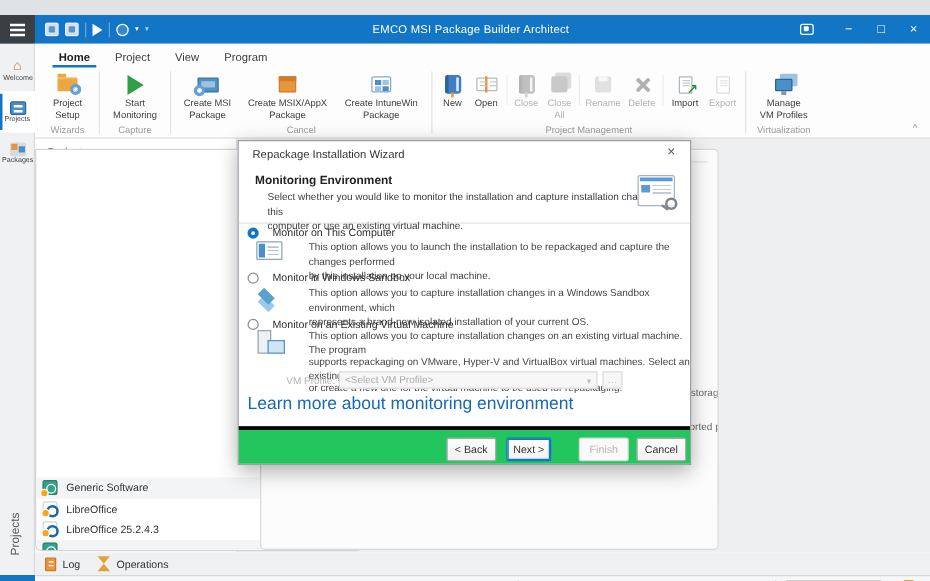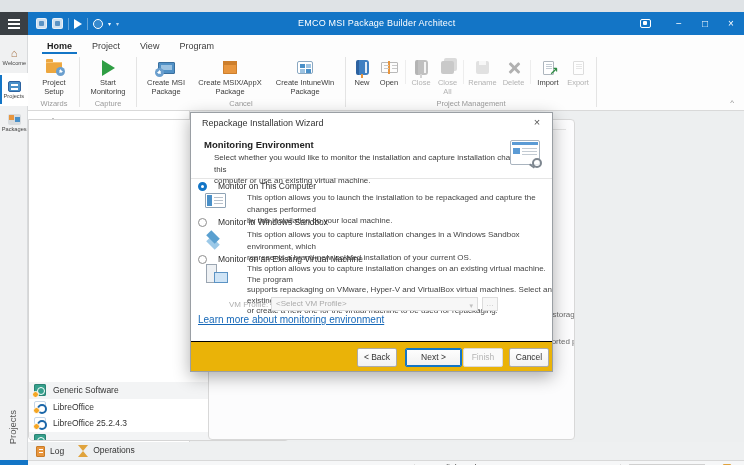--- a/index.html
+++ b/index.html
@@ -118,21 +118,21 @@
   .donut{position:absolute;left:125px;top:33px;width:100px;height:100px;border-radius:50%;
          background-image:radial-gradient(rgba(255,255,255,.45) 1px,transparent 1.6px),conic-gradient(#b4625c 0deg 70deg,#5ba3d9 70deg 360deg);
          background-size:5px 5px,100% 100%}
   .donut-hole{position:absolute;left:150px;top:58px;width:50px;height:50px;border-radius:50%;background:#fcfcfd}
   .legend{position:absolute;left:218px;top:92px;width:100px;border:1px solid #c9c9c9;background:#fff;padding:4px 6px;display:flex;flex-direction:column;gap:4px}
   .lg-row{display:flex;align-items:center;gap:5px;font-size:8px;color:#333;white-space:nowrap}
   .swoosh{width:11px;height:5px;border-radius:3px;transform:rotate(-25deg);flex:none}
 
   
   .bottom-tabs{position:absolute;left:28px;top:430px;width:716px;height:18px;background:#eef0f1;display:flex;align-items:center;gap:14px;padding-left:8px}
-  .bt-item{display:flex;align-items:flex-start;gap:5px;font-size:8.5px;color:#333}
+  .bt-item{display:flex;align-items:center;gap:5px;font-size:8.5px;color:#333}
   .log-ic{width:9px;height:11px;background:#e8963e;border:1px solid #c77b28;border-radius:1px;position:relative}
   .log-ic::after{content:"";position:absolute;left:2px;top:2px;width:4px;height:1px;background:#fff;box-shadow:0 3px 0 #fff}
   .hg{position:relative;width:10px;height:12px}
   .hg::before{content:"";position:absolute;left:0;top:0;width:0;height:0;border-left:5px solid transparent;border-right:5px solid transparent;border-top:6px solid #e0a33c}
   .hg::after{content:"";position:absolute;left:0;bottom:0;width:0;height:0;border-left:5px solid transparent;border-right:5px solid transparent;border-bottom:6px solid #e0a33c}
   .statusbar{position:absolute;left:28px;top:448px;width:716px;height:17px;background:#f6f7f8;border-top:1px solid #d8d8d8;font-size:8.5px;color:#444}
   .sb-left{position:absolute;left:10px;top:2px}
   .sb-chat{position:absolute;left:394px;top:4px;width:11px;height:8px;background:#6aa7d8;border-radius:2px}
   .sb-chat::after{content:"";position:absolute;left:2px;bottom:-3px;border-left:3px solid transparent;border-right:3px solid transparent;border-top:3px solid #6aa7d8}
   .sb-sep{position:absolute;top:3px;width:1px;height:10px;background:#dcdcdc}
@@ -166,25 +166,25 @@
   .di-sandbox{position:absolute;left:16px;top:118px;width:14px;height:14px}
   .di-sandbox::before{content:"";position:absolute;left:0;top:0;width:12px;height:12px;background:#5aa0d0;transform:rotate(45deg) scaleY(.6)}
   .di-sandbox::after{content:"";position:absolute;left:0;top:6px;width:12px;height:12px;background:#9cc9e8;transform:rotate(45deg) scaleY(.6);z-index:-1}
   .di-vm{position:absolute;left:15px;top:151px;width:22px;height:19px}
   .di-vm::before{content:"";position:absolute;left:0;top:0;width:9px;height:17px;background:#eef1f4;border:1px solid #9aa5b1}
   .di-vm::after{content:"";position:absolute;right:0;bottom:0;width:12px;height:9px;background:#cfe4f6;border:1px solid #5b93c4}
   .vm-label{position:absolute;left:38px;top:187px;font-size:8px;color:#b0b0b0}
   .vm-combo{position:absolute;left:80px;top:184px;width:207px;height:14px;border:1px solid #dcdcdc;background:#f7f7f7;font-size:8px;color:#ababab;line-height:12px;padding-left:4px}
   .vm-caret{position:absolute;right:4px;top:2px;font-size:7px;color:#c0c0c0}
   .vm-dots{position:absolute;left:291px;top:184px;width:16px;height:14px;border:1px solid #dcdcdc;background:#f7f7f7;font-size:8px;color:#bdbdbd;text-align:center;line-height:11px}
-  .dlg-link{position:absolute;left:7px;top:201px;font-size:10px;color:#1668b8;text-decoration:underline}
-  .dlg-footer{position:absolute;left:0;right:0;top:228px;bottom:0;border-top:1px solid #000000;background:#eab308}
+  .dlg-link{position:absolute;left:7px;top:201px;font-size:14px;color:#1668b8;}
+  .dlg-footer{position:absolute;left:0;right:0;top:228px;bottom:0;border-top:3px solid #000000;background:#22c55e}
   .btn{position:absolute;top:6px;height:19px;border:1px solid #ababab;border-radius:2px;background:linear-gradient(#fefefe,#f1f1f1);font-size:8.5px;color:#333;text-align:center;line-height:17px}
   .btn.back{left:166px;width:40px}
-  .btn.next{left:214px;width:57px;border-color:#1375c6;box-shadow:inset 0 0 0 1px #1375c6}
+  .btn.next{left:214px;width:36px;border-color:#1375c6;box-shadow:inset 0 0 0 1px #1375c6}
   .btn.finish{left:272px;width:40px;color:#b5b5b5;border-color:#dadada;background:#fafafa}
   .btn.cancel{left:318px;width:40px}
 </style>
 </head>
 <body>
 
 <div class="app">
 
   <div class="titlebar">
     <div class="hamb">
@@ -344,20 +344,32 @@
             <span class="ric">
                 <span class="i-doc"></span>
               </span>
             <span class="rlb">Export</span>
           </div>
         </div>
         <div class="glabel">Project Management</div>
       </div>
       <div class="gsep"></div>
 
+      <div class="rgroup">
+        <div class="rbtns">
+          <div class="rbtn" style="width:54px">
+            <span class="ric">
+                <span class="i-vm2"></span>
+              </span>
+            <span class="rlb">Manage
+VM Profiles</span>
+          </div>
+        </div>
+        <div class="glabel">Virtualization</div>
+      </div>
     </div>
     <span class="rib-collapse">^</span>
   </div>
 
   <div class="main">
 
     <div class="projects-panel">
       <div class="pp-header">Projects</div>
       <div class="ps-item">
         <span class="ps-ico"></span>

